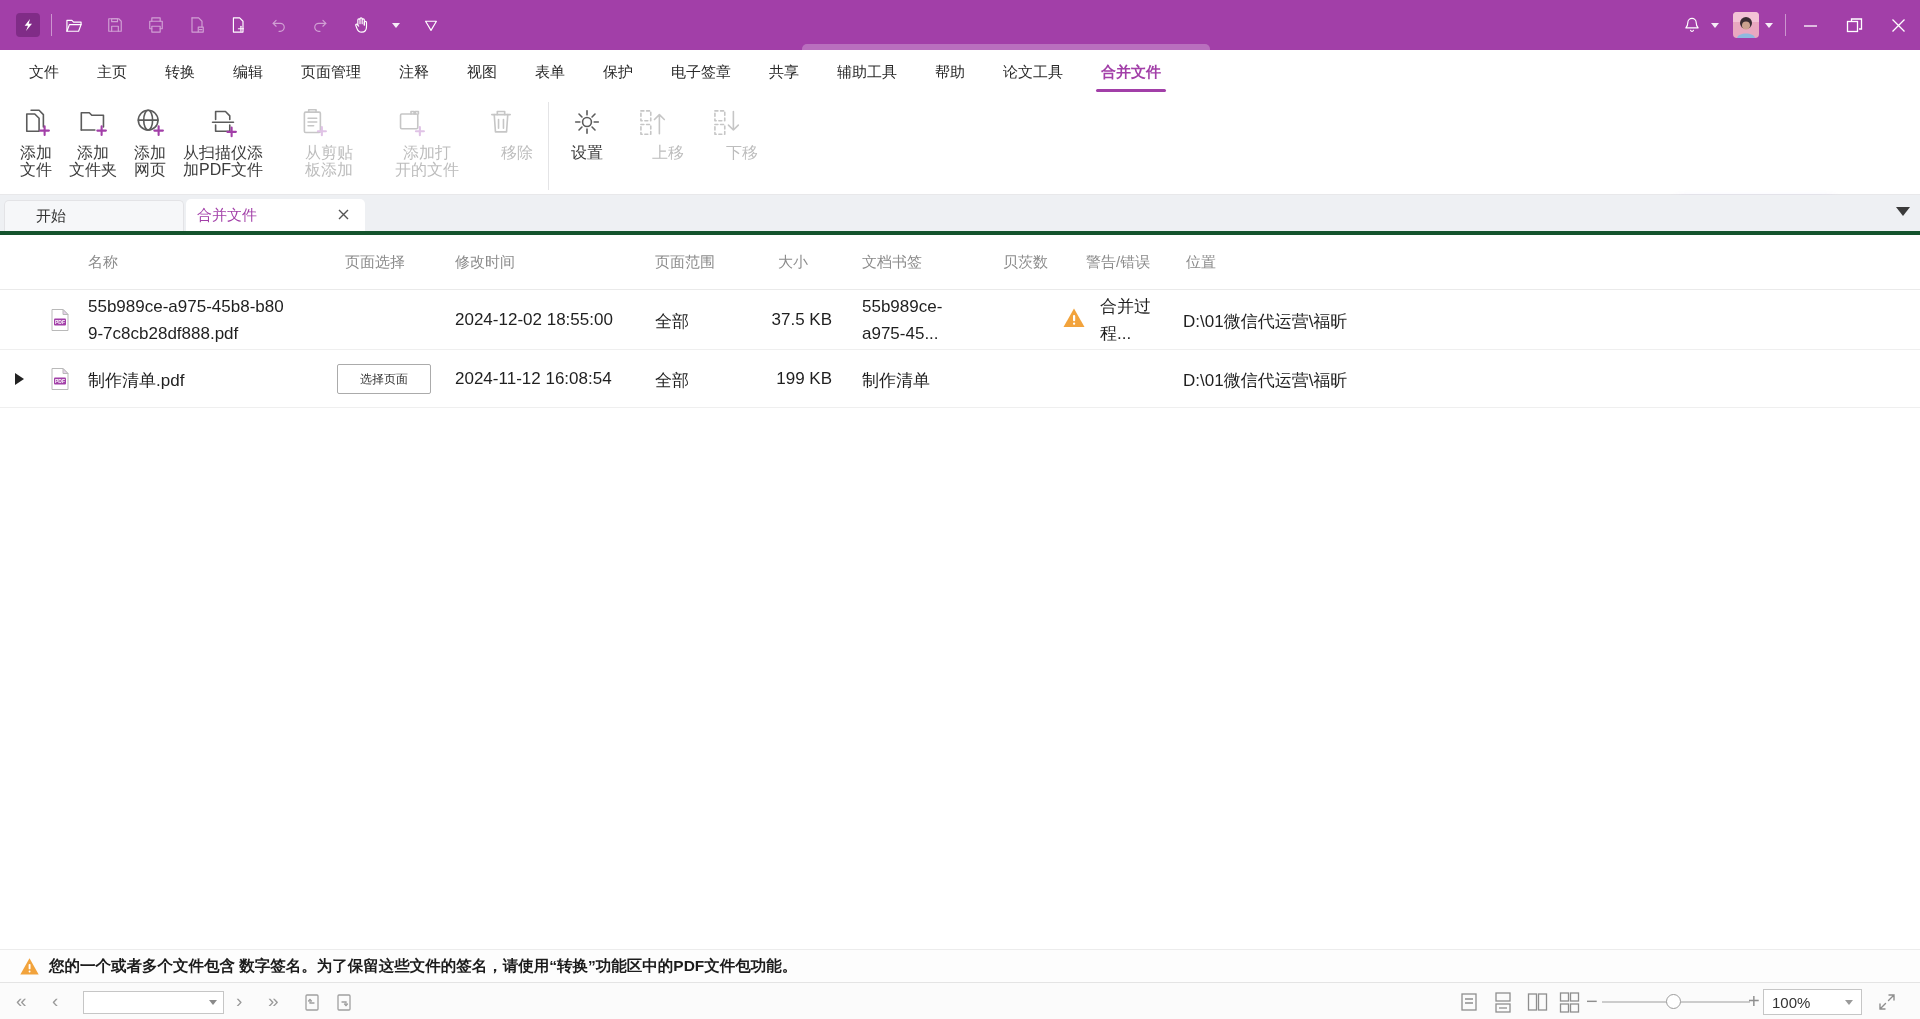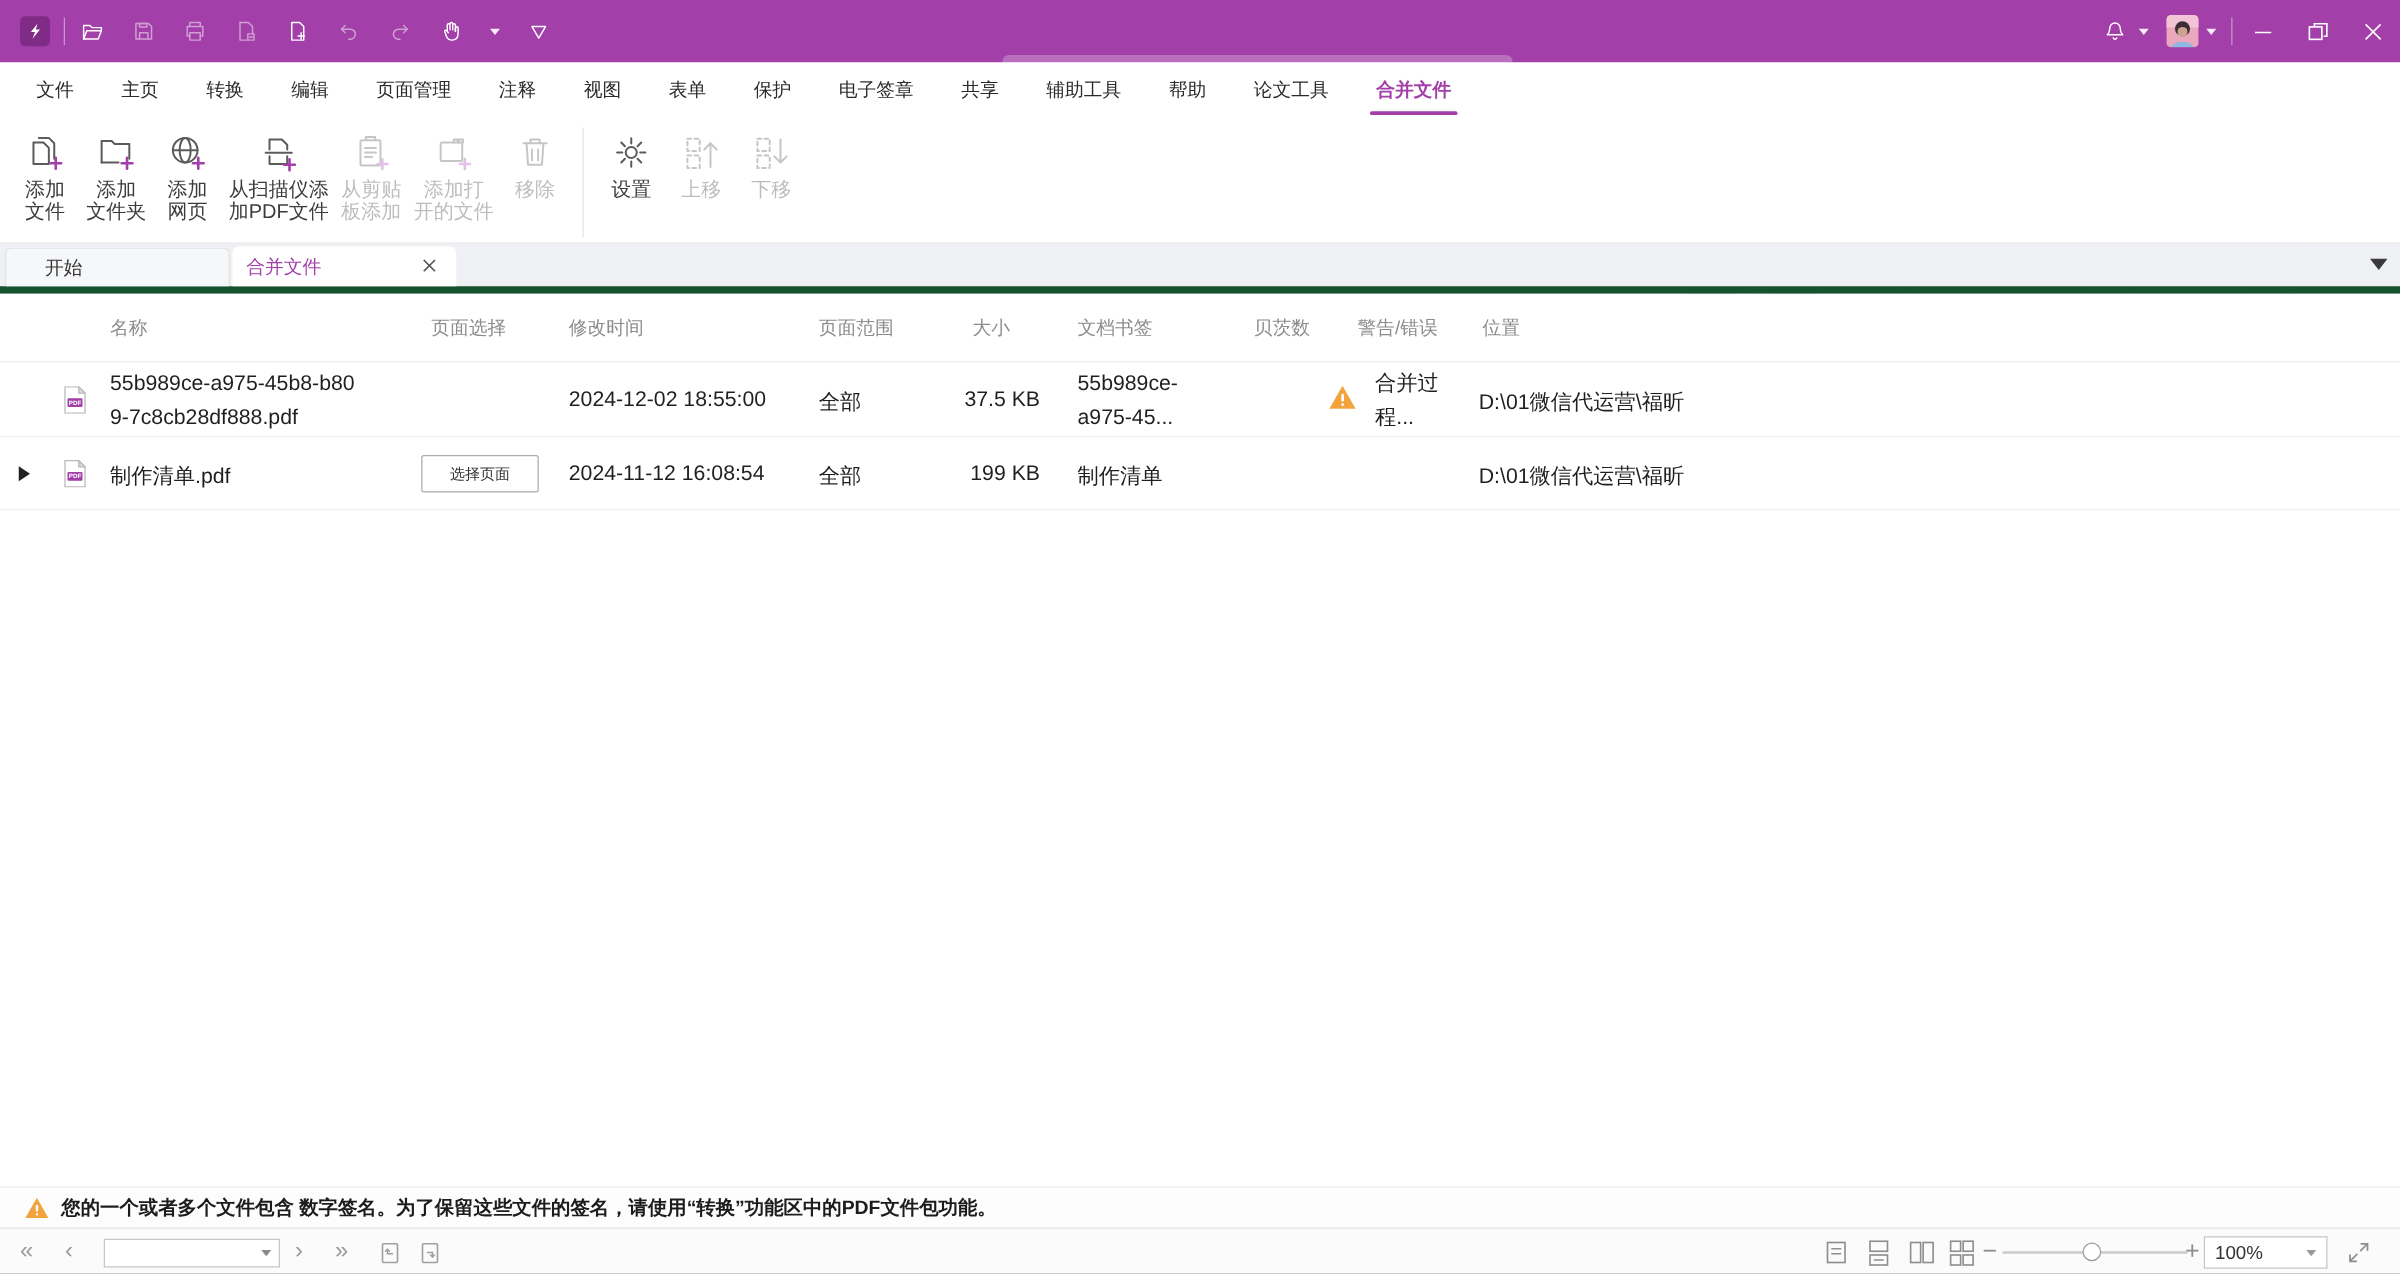--- a/index.html
+++ b/index.html
@@ -35,34 +35,34 @@
   .ribbon{position:absolute;left:0;top:92px;width:1920px;height:103px;background:#fff;border-bottom:1px solid #e8e8ea;}
   .rb-row{position:absolute;left:8px;top:6px;display:flex;align-items:flex-start;}
   .rb{min-width:56px;padding:4px 5px;display:flex;flex-direction:column;align-items:center;border-radius:4px;}
   .rb .ric{width:32px;height:32px;margin:4px 0 6px;}
   .rb svg{width:32px;height:32px;fill:none;stroke-linecap:round;stroke-linejoin:round;}
   .rb svg .main{stroke:#5b5b5b;stroke-width:1.3;}
   .rb svg .plus{stroke:#a23fa8;stroke-width:1.7;}
   .rb .rlabel{font-size:16px;line-height:17px;color:#3c3c3c;text-align:center;white-space:pre-line;}
   .rb.disabled svg .main{stroke:#c6c6c6;}
   .rb.disabled svg .plus{stroke:#e0c3e6;}
-  .rb.disabled .rlabel{color:#bdbdbd;}
+  .rb.disabled .rlabel{color:#bdbdbd;margin-left:32px;}
   .rb-sep{width:1px;height:88px;background:#e4e4e6;margin:4px 10px 0;}
   .action-btn{position:absolute;top:124px;height:35px;border-radius:4px;font-size:15px;display:flex;align-items:center;justify-content:center;}
   .btn-merge{left:1348px;width:108px;background:#a23fa8;color:#fff;border:1px solid #a23fa8;}
   .btn-cancel{left:1473px;width:110px;background:#fff;color:#333;border:1px solid #d7d7d9;}
   .trial{position:absolute;left:1674px;top:104px;width:163px;height:53px;border-radius:9px;background:linear-gradient(100deg,#7577e9 0%,#9b6ff0 100%);box-shadow:0 4px 8px rgba(130,95,230,.35);display:flex;align-items:center;padding:0 10px 0 13px;}
   .trial-txt{flex:1;color:#fff;font-size:14.5px;line-height:19px;}
   .trial-txt .l2{font-weight:bold;}
   .trial-days{width:29px;height:34px;background:#fff;border-radius:6px;color:#5b2d8e;font-weight:bold;font-size:16px;display:flex;align-items:center;justify-content:center;}
   .collapse-ribbon{position:absolute;left:1884px;top:172px;width:22px;height:18px;display:flex;align-items:center;justify-content:center;}
   .collapse-ribbon svg{width:14px;height:9px;stroke:#555;stroke-width:1.6;fill:none;}
 
   
-  .tabbar{position:absolute;left:0;top:195px;width:1920px;height:40px;background:#eef0f3;border-bottom:6px solid #14532d;}
+  .tabbar{position:absolute;left:0;top:195px;width:1920px;height:40px;background:#eef0f3;border-bottom:4px solid #14532d;}
   .tab{position:absolute;bottom:0;height:31px;border-radius:5px 5px 0 0;display:flex;align-items:center;font-size:15px;}
   .tab-start{left:4px;width:180px;background:#f6f7f9;border:1px solid #e3e3e6;border-bottom:none;color:#333;padding-left:31px;}
   .tab-merge{left:186px;width:179px;background:#fff;color:#a23fa8;padding-left:11px;height:32px;}
   .tab-close{position:absolute;right:14px;top:8px;width:15px;height:15px;display:flex;align-items:center;justify-content:center;}
   .tab-close svg{width:11px;height:11px;stroke:#555;stroke-width:1.4;}
   .tab-list-caret{position:absolute;right:10px;top:12px;width:0;height:0;border-left:7px solid transparent;border-right:7px solid transparent;border-top:9px solid #3a3a3a;}
 
   
   .thead{position:absolute;left:0;top:235px;width:1920px;height:55px;background:#fff;border-bottom:1px solid #eaeaea;}
   .th{position:absolute;top:18px;font-size:15px;color:#8c8c8c;white-space:nowrap;}

